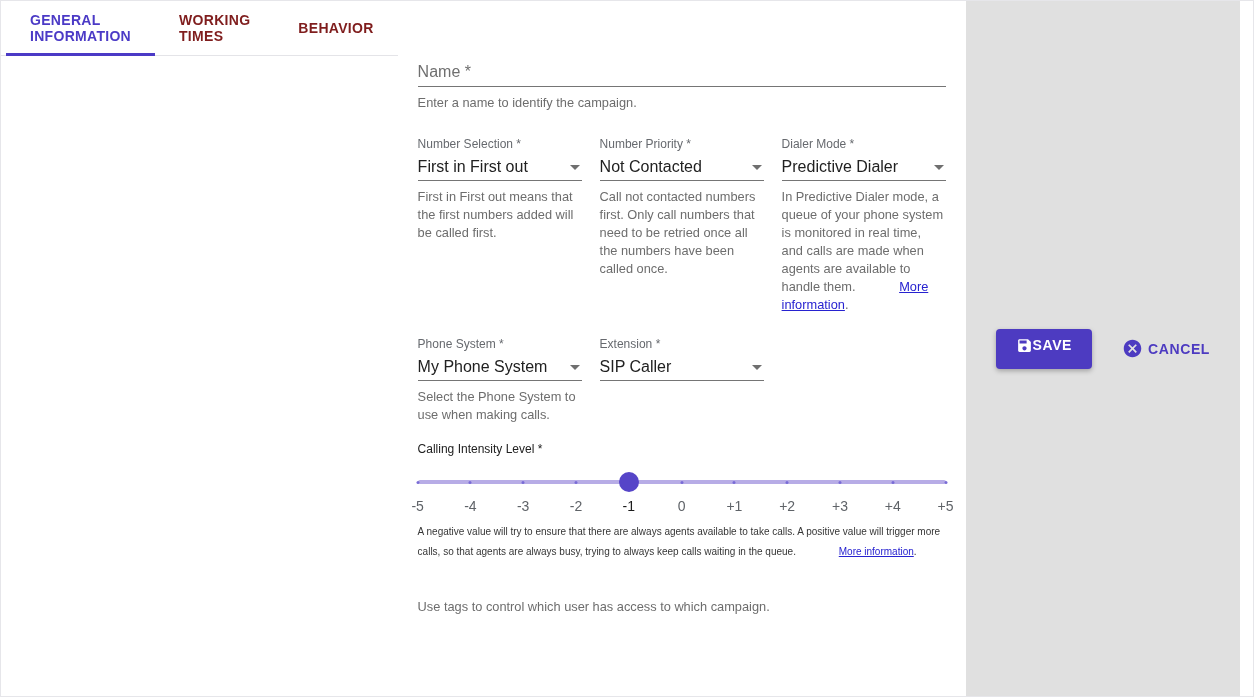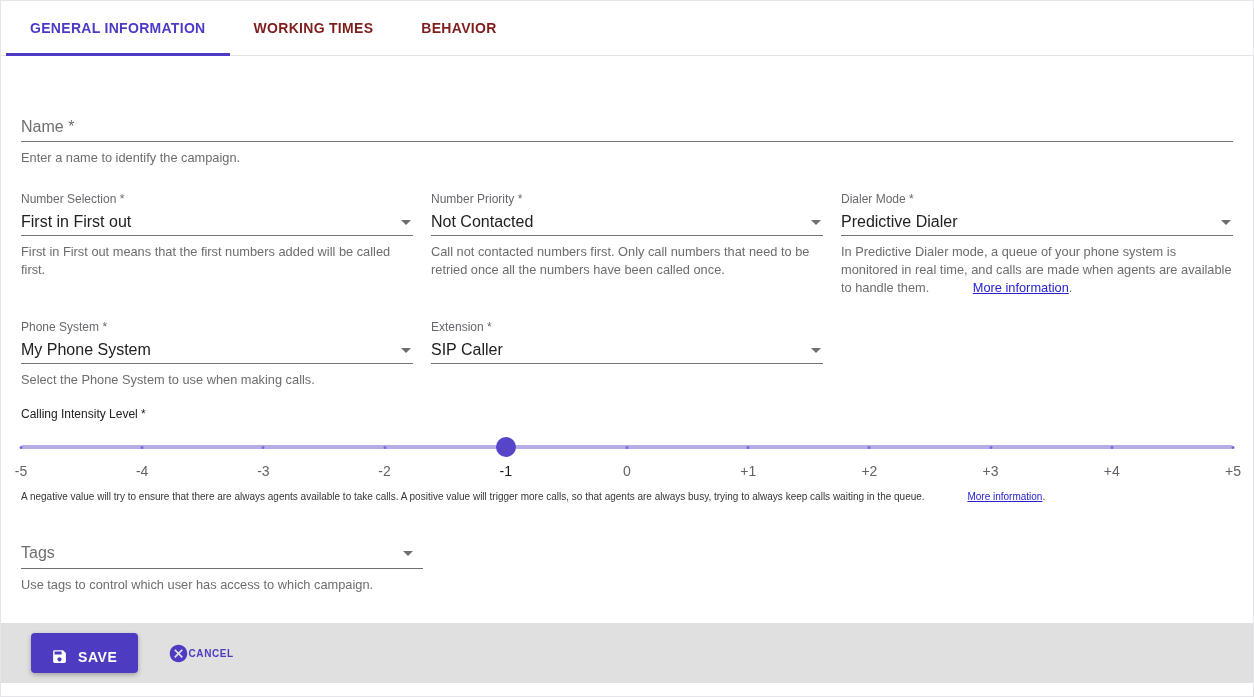--- a/index.html
+++ b/index.html
@@ -1,18 +1,18 @@
 <!DOCTYPE html>
 <html><head>
 <meta charset="utf-8">
 <style>
   * { margin:0; padding:0; box-sizing:border-box; }
   html,body { width:1254px; height:697px; background:#fbfbfe; }
   body { font-family:"Liberation Sans", sans-serif; }
-  .panel { width:1254px; height:697px; background:#fff; border:1px solid #e6e6ea; display:flex; flex-direction:column; }
+  .panel { width:1254px; height:697px; background:#fff; border:1px solid #e6e6ea; display:flex; flex-direction:row; }
 
   
   .tabbar { height:55px; flex:0 0 55px; display:flex; align-items:stretch; border-bottom:1px solid #e4e4e8; padding-left:5px; background:#fff; }
   .tab { display:flex; align-items:center; padding:0 24px; font-size:14px; font-weight:700; letter-spacing:.3px; color:#7f1d1d; position:relative; cursor:pointer; }
   .tab.active { color:#4b3ac6; }
   .tab.active::after { content:""; position:absolute; left:0; right:0; bottom:-1px; height:3px; background:#4b3ac6; }
 
   
   .content { flex:1 1 auto; overflow:hidden; padding:0 20px; }
 
@@ -40,22 +40,22 @@
   .scale-label.active { color:#1c1c1c; }
   .slider-desc { margin-top:6px; font-size:10px; line-height:20px; color:#363636; }
 
   
   .tags-field { margin-top:36px; width:402px; }
   .tags-row { display:flex; align-items:center; justify-content:space-between; padding-bottom:5px; border-bottom:1px solid #6f6f6f; cursor:pointer; padding-right:10px; }
   .tags-label { font-size:16px; color:#6f6f6f; line-height:20px; }
 
   
   .footer { flex:0 0 60px; background:#e0e0e0; display:flex; align-items:center; padding:0 30px; gap:30px; }
-  .save-btn { display:flex; align-items:flex-end; gap:10px; height:40px; padding:8px 20px; background:#4d3bc1; color:#fff; border:none; border-radius:4px; font-family:inherit; font-size:14px; font-weight:700; letter-spacing:.6px; box-shadow:0 2px 5px rgba(0,0,0,.28); cursor:pointer; }
-  .cancel-btn { display:flex; align-items:center; gap:0; background:none; border:none; color:#4d3bc1; font-family:inherit; font-size:10px; font-weight:700; letter-spacing:.6px; cursor:pointer; }
+  .save-btn { display:flex; align-items:flex-start; gap:0; height:40px; padding:8px 20px; background:#4d3bc1; color:#fff; border:none; border-radius:4px; font-family:inherit; font-size:14px; font-weight:700; letter-spacing:.6px; box-shadow:0 2px 5px rgba(0,0,0,.28); cursor:pointer; }
+  .cancel-btn { display:flex; align-items:center; gap:5px; background:none; border:none; color:#4d3bc1; font-family:inherit; font-size:14px; font-weight:700; letter-spacing:.6px; cursor:pointer; }
   .bottom-strip { flex:0 0 13px; background:#fff; }
 </style>
 </head>
 <body>
 
 <div class="panel">
 
   <div class="tabbar">
     <div class="tab active">
       <span>GENERAL INFORMATION</span>
@@ -153,24 +153,20 @@
           <div class="scale-label" style="left: 60%;">+1</div>
           <div class="scale-label" style="left: 70%;">+2</div>
           <div class="scale-label" style="left: 80%;">+3</div>
           <div class="scale-label" style="left: 90%;">+4</div>
           <div class="scale-label" style="left: 100%;">+5</div>
         </div>
       <div class="slider-desc"><span>A negative value will try to ensure that there are always agents available to take calls. A positive value will trigger more calls, so that agents are always busy, trying to always keep calls waiting in the queue. </span><a class="more-link">More information</a><span>.</span></div>
     </div>
 
     <div class="tags-field">
-      <div class="tags-row">
-        <span class="tags-label">Tags</span>
-        <span class="dd-arrow"></span>
-      </div>
       <div class="hint">Use tags to control which user has access to which campaign.</div>
     </div>
 
   </div>
 
   <div class="footer">
     <button class="save-btn">
       <span style="display:flex;">
         <svg width="17" height="17" viewBox="0 0 24 24" fill="#ffffff">
             <path d="M17 3H5c-1.11 0-2 .9-2 2v14c0 1.1.89 2 2 2h14c1.1 0 2-.9 2-2V7l-4-4zm-5 16c-1.66 0-3-1.34-3-3s1.34-3 3-3 3 1.34 3 3-1.34 3-3 3zm3-10H5V5h10v4z"></path>

